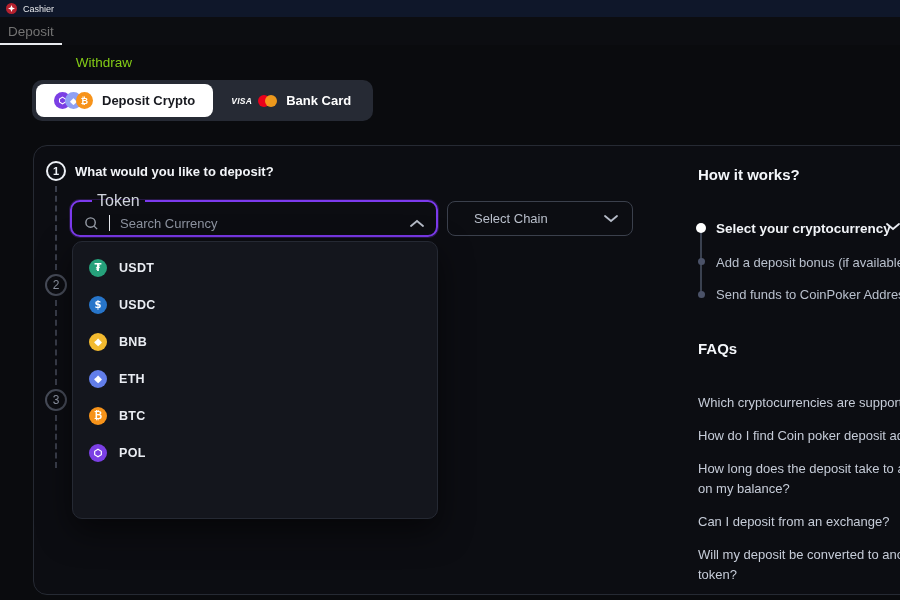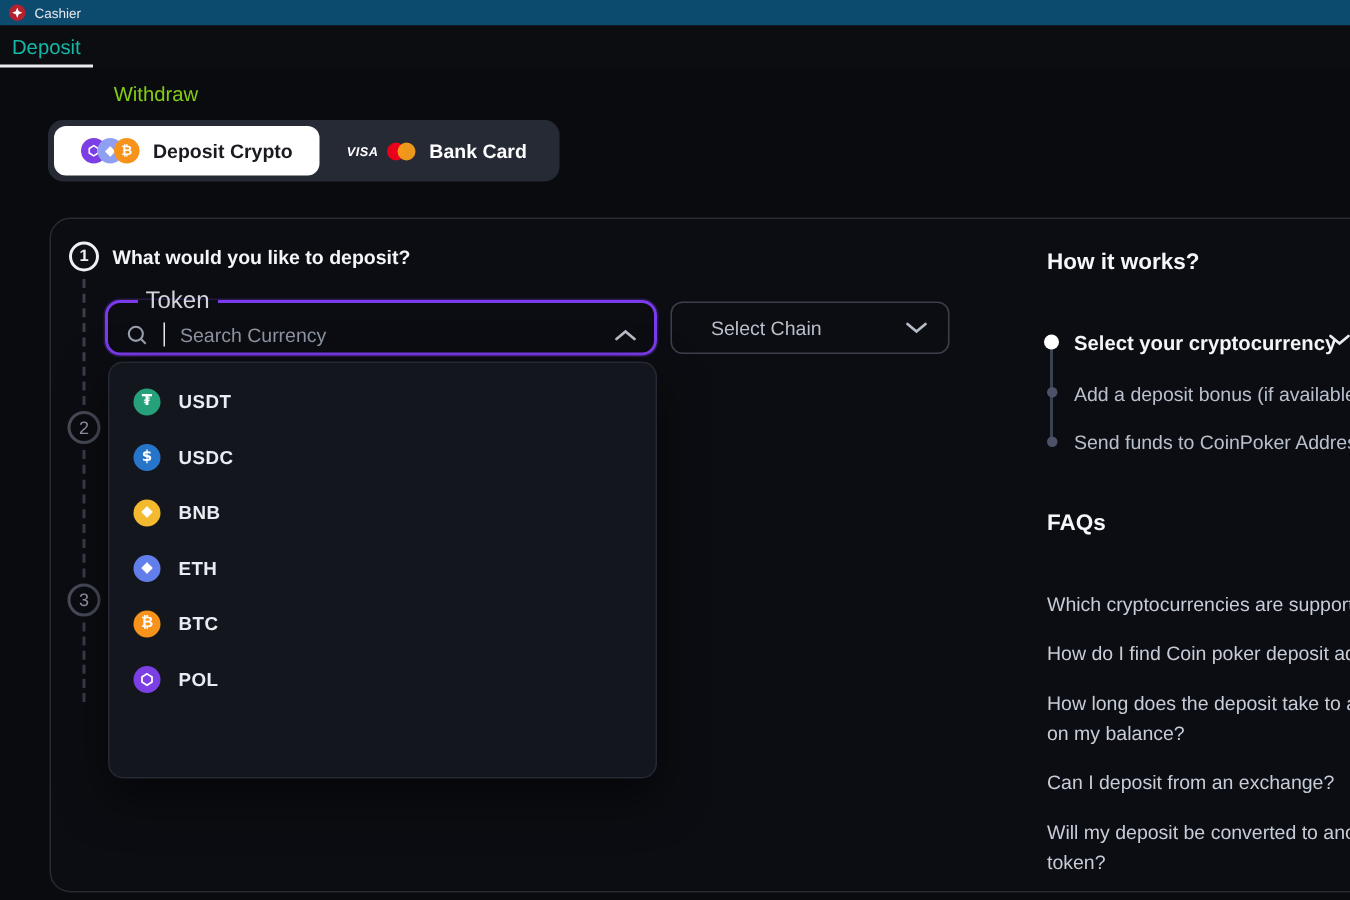--- a/index.html
+++ b/index.html
@@ -6,37 +6,37 @@
   html,body { width:900px; height:600px; overflow:hidden; }
   body {
     position:relative;
     background:#0a0b0e;
     font-family:"Liberation Sans","DejaVu Sans",sans-serif;
     color:#f2f4f8;
   }
   
   .titlebar {
     position:absolute; left:0; top:0; width:900px; height:17px;
-    background:#0c4a6e; display:flex; align-items:center; gap:6px; padding-left:6px;
+    background:#0f172a; display:flex; align-items:center; gap:6px; padding-left:6px;
   }
   .app-logo {
     width:11px; height:11px; border-radius:50%; background:#b5212f;
     display:flex; align-items:center; justify-content:center; flex:0 0 auto;
   }
   .titlebar-text { font-size:9px; color:#e6e8ec; }
   
   .tabbar {
     position:absolute; left:0; top:17px; width:900px; height:28px;
     background:#0c0d11; display:flex;
   }
   .tab {
     height:100%; display:flex; align-items:center; justify-content:center;
     padding:0 8px; font-size:13.5px; cursor:pointer; position:relative;
   }
-  .tab.active { color:#14b8a6; font-weight:500; }
+  .tab.active { color:#737373; font-weight:500; }
   .tab.active::after {
     content:""; position:absolute; left:0; right:0; bottom:0; height:2px; background:#e9ebef;
   }
   .tab.inactive { color:#84cc16; margin-left:6px;margin-top:31px; }
   
   .method-toggle {
     position:absolute; left:32px; top:80px; height:41px;
     background:#262a34; border-radius:10px; padding:4px; display:flex;
   }
   .seg {

